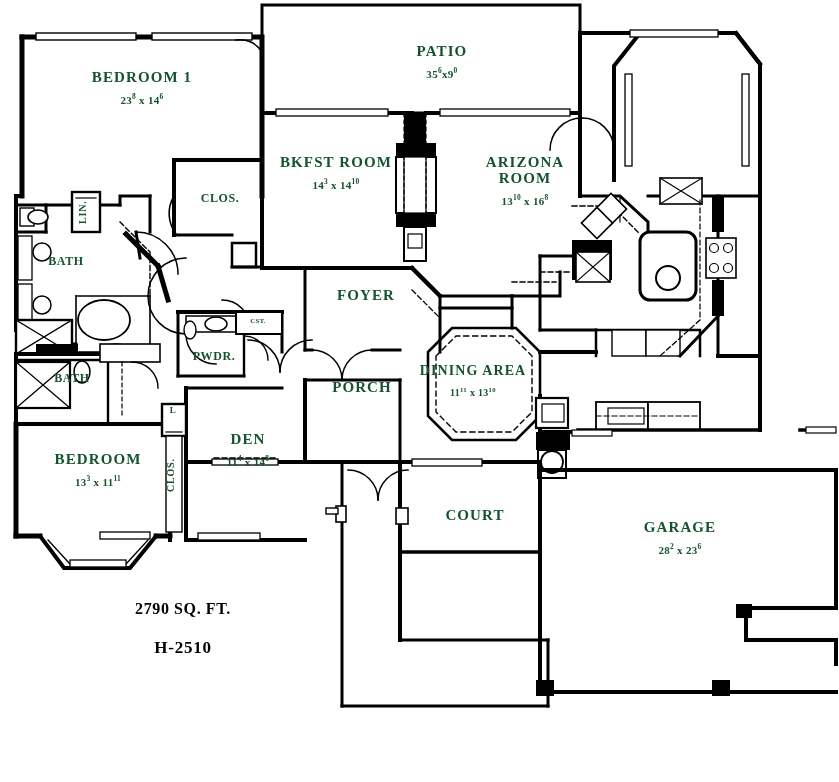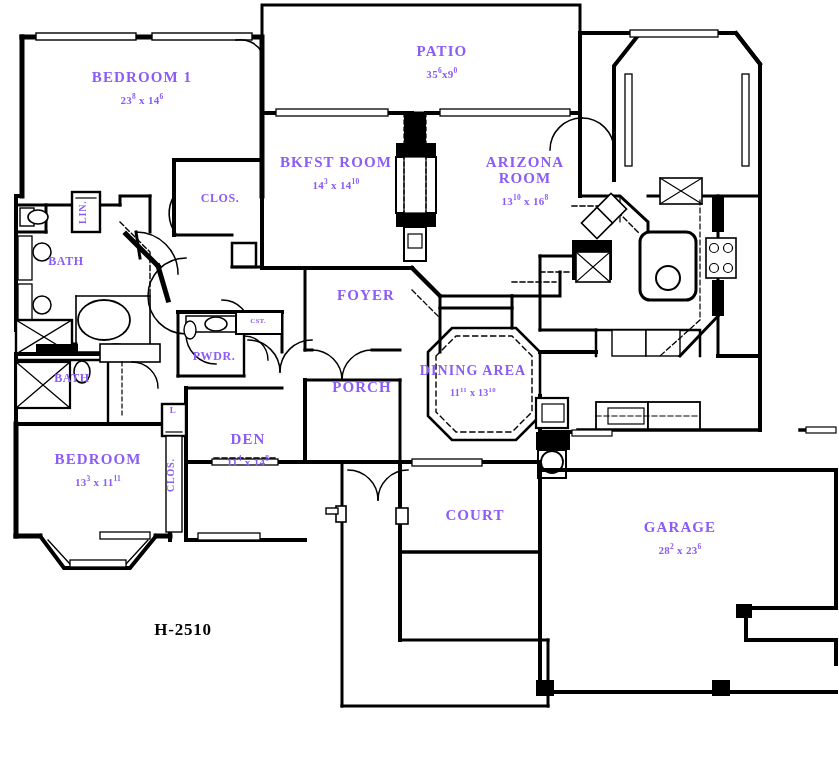--- a/index.html
+++ b/index.html
@@ -20,21 +20,21 @@
     position: absolute;
     left: 0;
     top: 0;
     width: 839px;
     height: 782px;
   }
   
   .lbl {
     position: absolute;
     text-align: center;
-    color: #8b5cf6;
+    color: #14532d;
     font-family: "Liberation Serif", "DejaVu Serif", serif;
     font-weight: bold;
     line-height: 1.06;
     white-space: nowrap;
     letter-spacing: 0.5px;
   }
   .lbl .nm {
     display: block;
     font-size: 15px;
     letter-spacing: 1.1px;
@@ -489,16 +489,17 @@
     <span class="nm">LIN.</span>
   </div>
   <div class="lbl tiny vertical" style="left:166px; top:440px; width:18px; height:70px;">
     <span class="nm">CLOS.</span>
   </div>
   <div class="lbl tiny" style="left:164px; top:406px; width:18px;">
     <span class="nm">L</span>
   </div>
 
   <div id="title-block">
+    <span class="sqft">2790 SQ. FT.</span>
     <span class="plan-no">H-2510</span>
   </div>
 
 </div>
 
 </body></html>

